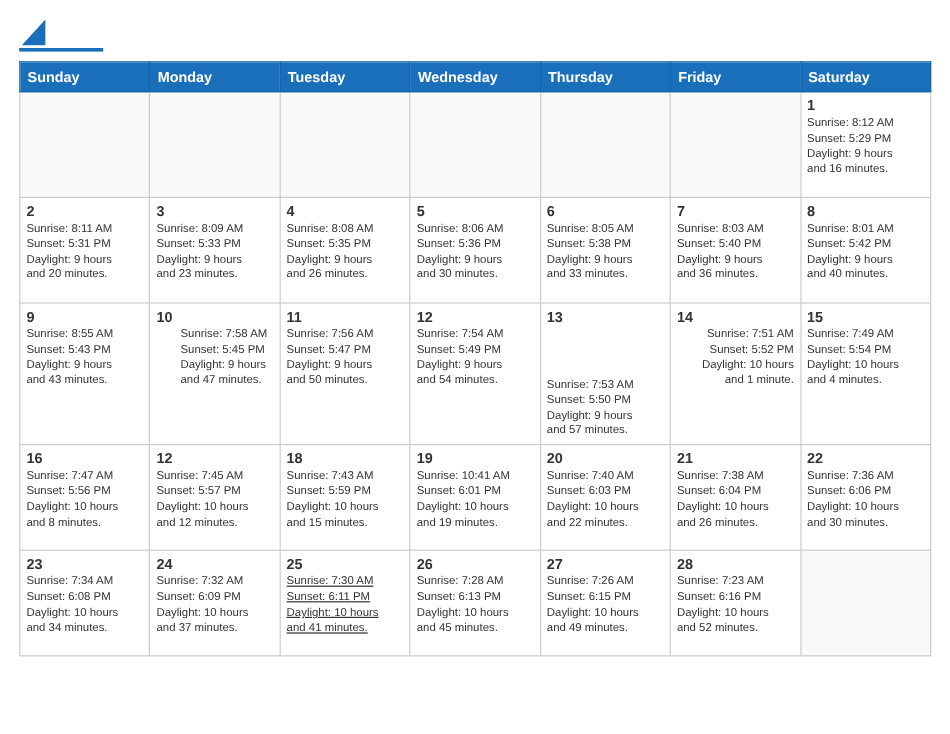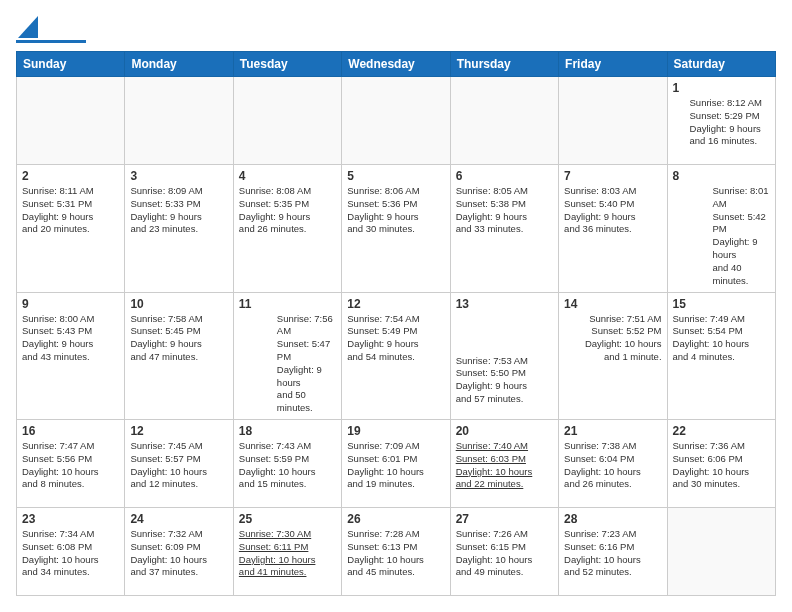--- a/index.html
+++ b/index.html
@@ -121,21 +121,21 @@
   <tbody id="calendar-body">
   <tr>
         <td class="empty"></td>
         <td class="empty"></td>
         <td class="empty"></td>
         <td class="empty"></td>
         <td class="empty"></td>
         <td class="empty"></td>
         <td>
           <span class="day-number">1</span>
-          <div class="day-info" style="white-space: pre-line; margin-left: 17px;">Sunrise: 8:12 AM
+          <div class="day-info" style="white-space: pre-line;">Sunrise: 8:12 AM
 Sunset: 5:29 PM
 Daylight: 9 hours
 and 16 minutes.</div>
         </td>
       </tr>
       <tr>
         <td>
           <span class="day-number">2</span>
           <div class="day-info" style="white-space: pre-line;">Sunrise: 8:11 AM
 Sunset: 5:31 PM
@@ -172,44 +172,44 @@
         </td>
         <td>
           <span class="day-number">7</span>
           <div class="day-info" style="white-space: pre-line;">Sunrise: 8:03 AM
 Sunset: 5:40 PM
 Daylight: 9 hours
 and 36 minutes.</div>
         </td>
         <td>
           <span class="day-number">8</span>
-          <div class="day-info" style="white-space: pre-line; margin-left: 40px;">Sunrise: 8:01 AM
+          <div class="day-info" style="white-space: pre-line;">Sunrise: 8:01 AM
 Sunset: 5:42 PM
 Daylight: 9 hours
 and 40 minutes.</div>
         </td>
       </tr>
       <tr>
         <td>
           <span class="day-number">9</span>
-          <div class="day-info" style="white-space: pre-line;">Sunrise: 8:00 AM
+          <div class="day-info" style="white-space: pre-line;">Sunrise: 8:55 AM
 Sunset: 5:43 PM
 Daylight: 9 hours
 and 43 minutes.</div>
         </td>
         <td>
           <span class="day-number">10</span>
-          <div class="day-info" style="white-space: pre-line;">Sunrise: 7:58 AM
+          <div class="day-info" style="white-space: pre-line; margin-left: 20px;">Sunrise: 7:58 AM
 Sunset: 5:45 PM
 Daylight: 9 hours
 and 47 minutes.</div>
         </td>
         <td>
           <span class="day-number">11</span>
-          <div class="day-info" style="white-space: pre-line; margin-left: 38px;">Sunrise: 7:56 AM
+          <div class="day-info" style="white-space: pre-line;">Sunrise: 7:56 AM
 Sunset: 5:47 PM
 Daylight: 9 hours
 and 50 minutes.</div>
         </td>
         <td>
           <span class="day-number">12</span>
           <div class="day-info" style="white-space: pre-line;">Sunrise: 7:54 AM
 Sunset: 5:49 PM
 Daylight: 9 hours
 and 54 minutes.</div>
@@ -253,28 +253,28 @@
         </td>
         <td>
           <span class="day-number">18</span>
           <div class="day-info" style="white-space: pre-line;">Sunrise: 7:43 AM
 Sunset: 5:59 PM
 Daylight: 10 hours
 and 15 minutes.</div>
         </td>
         <td>
           <span class="day-number">19</span>
-          <div class="day-info" style="white-space: pre-line;">Sunrise: 7:09 AM
+          <div class="day-info" style="white-space: pre-line;">Sunrise: 10:41 AM
 Sunset: 6:01 PM
 Daylight: 10 hours
 and 19 minutes.</div>
         </td>
         <td>
           <span class="day-number">20</span>
-          <div class="day-info" style="white-space: pre-line; text-decoration: underline;">Sunrise: 7:40 AM
+          <div class="day-info" style="white-space: pre-line;">Sunrise: 7:40 AM
 Sunset: 6:03 PM
 Daylight: 10 hours
 and 22 minutes.</div>
         </td>
         <td>
           <span class="day-number">21</span>
           <div class="day-info" style="white-space: pre-line;">Sunrise: 7:38 AM
 Sunset: 6:04 PM
 Daylight: 10 hours
 and 26 minutes.</div>

